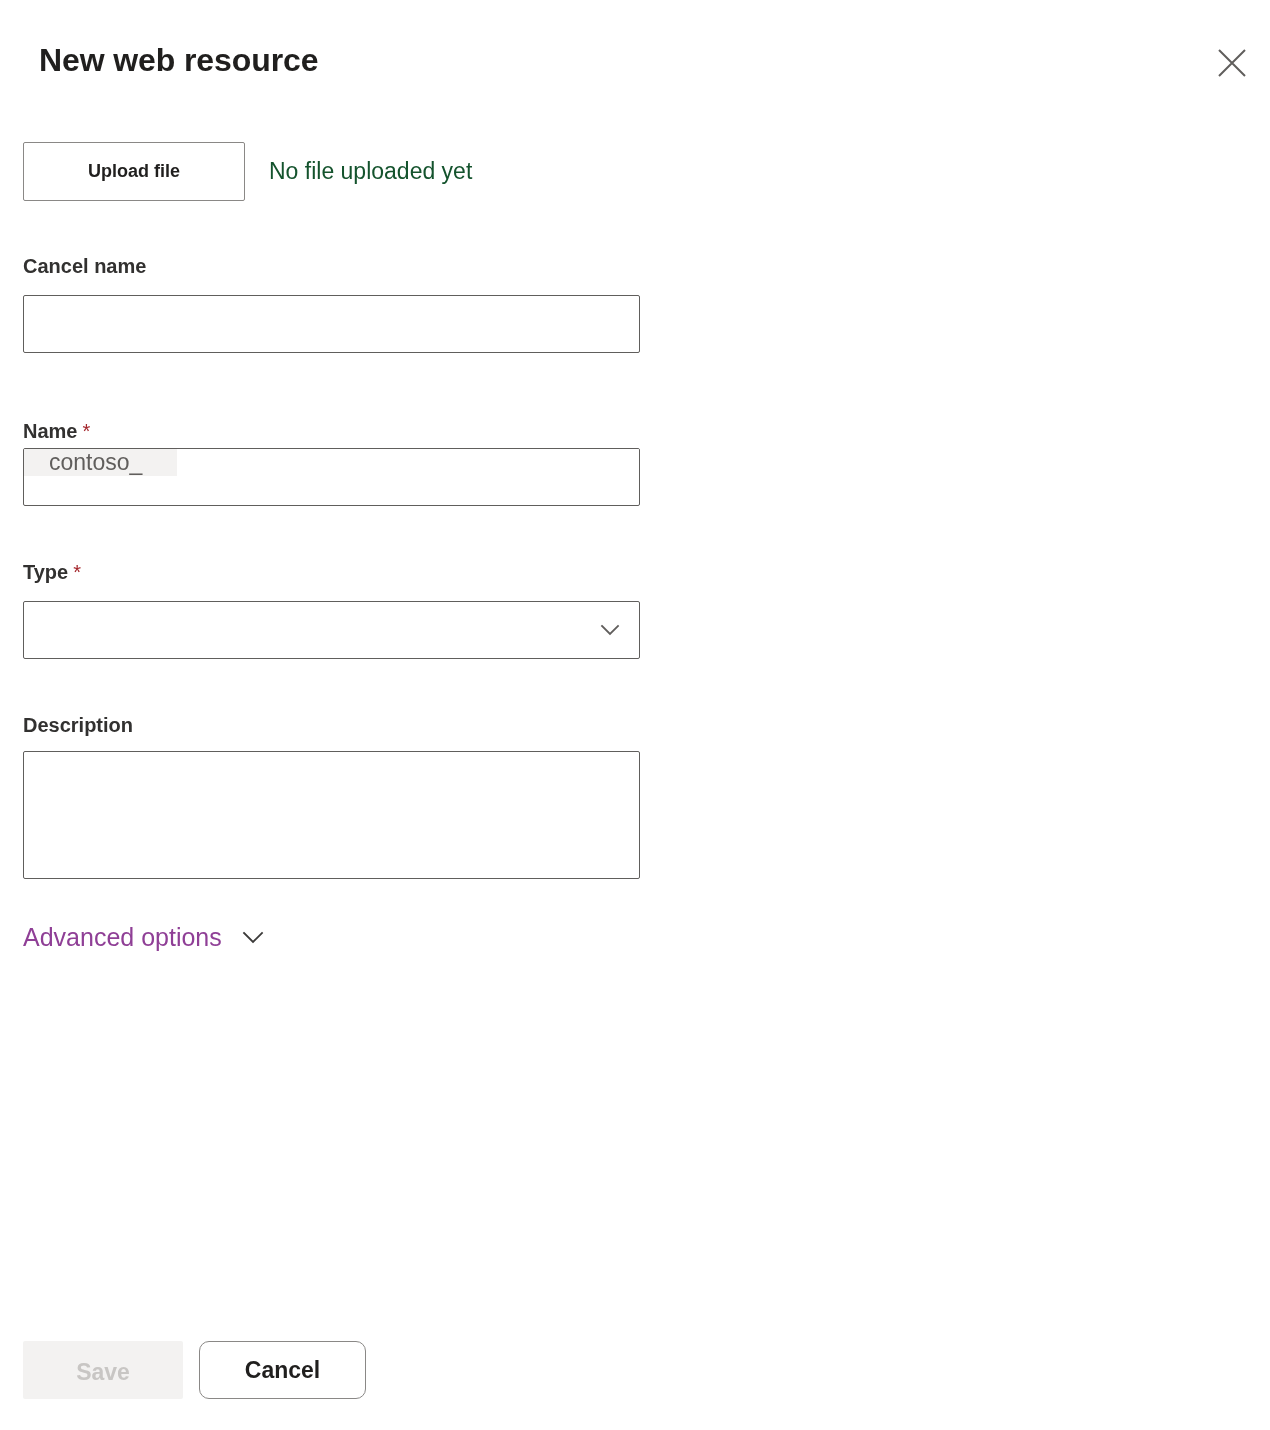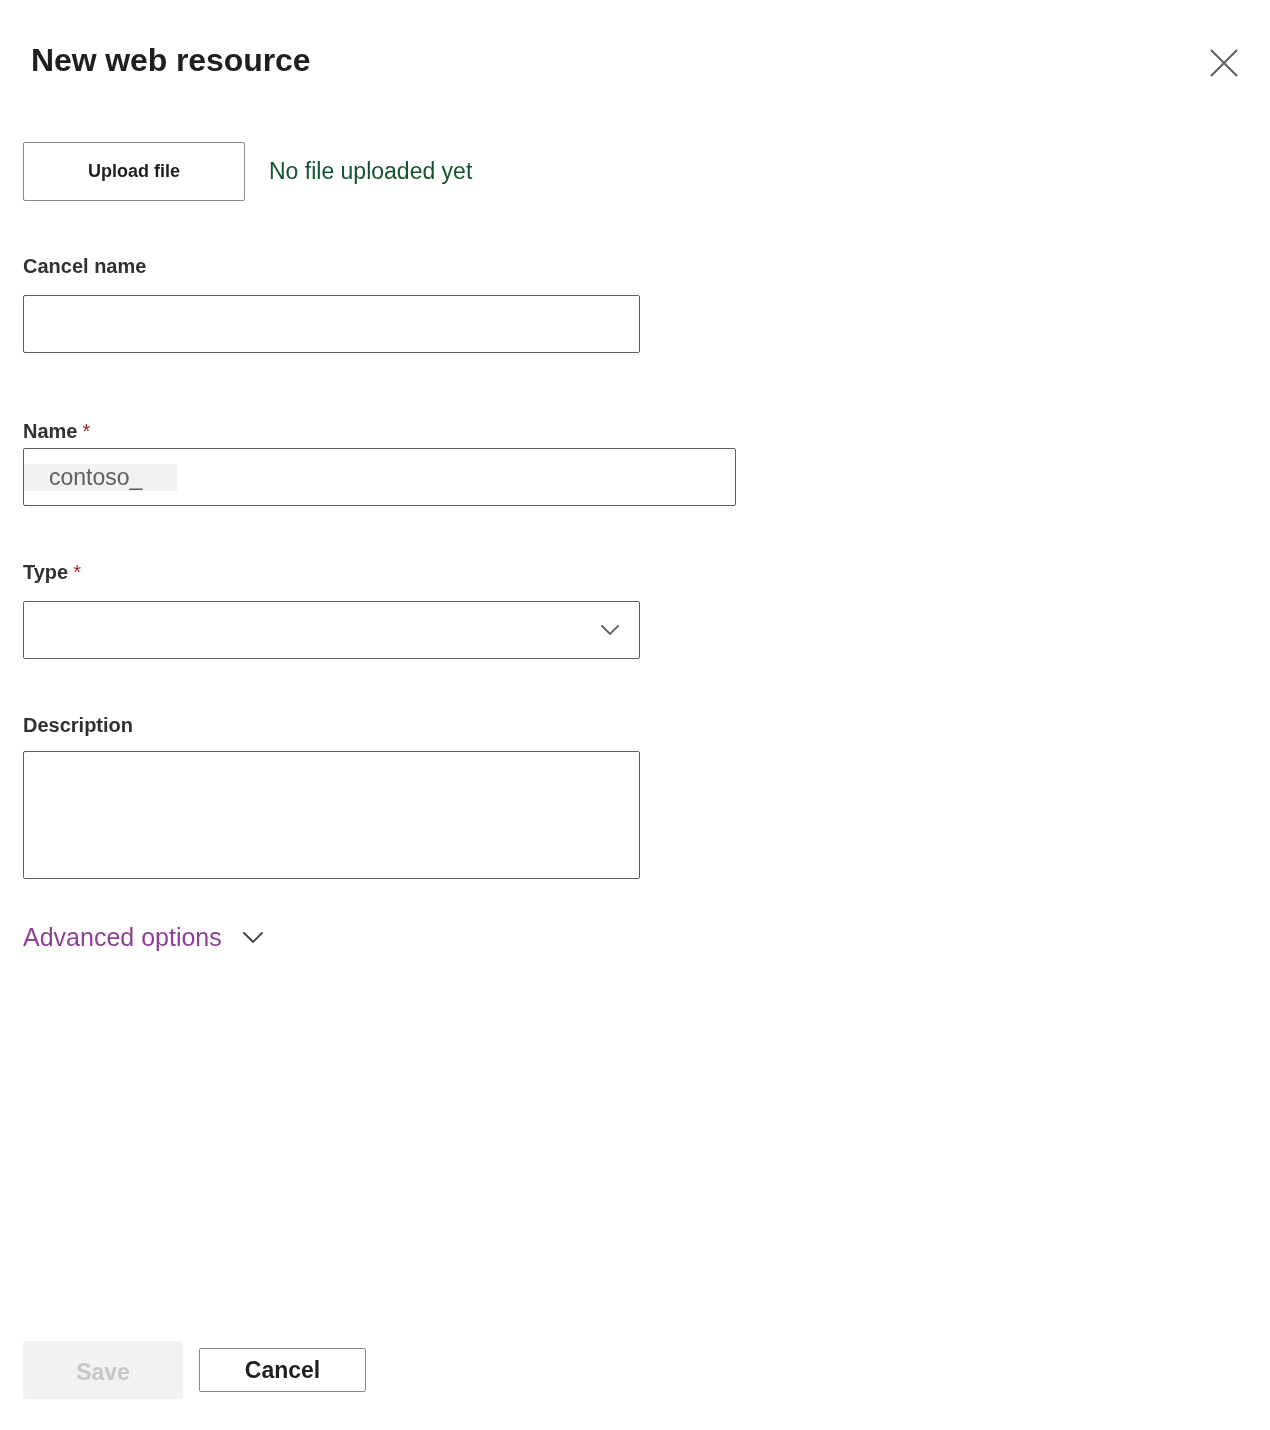--- a/index.html
+++ b/index.html
@@ -18,21 +18,21 @@
 
   .panel {
     position: absolute;
     inset: 0;
     background: #ffffff;
   }
 
   
   .header {
     position: absolute;
-    left: 8px;
+    left: 16px;
     top: 0;
     width: 1232px;
     height: 120px;
     text-decoration: underline;
   }
   .page-title {
     position: absolute;
     left: 23px;
     top: 38px;
     font-size: 32px;
@@ -119,28 +119,28 @@
     color: #201f1e;
     padding: 0 12px;
     outline: none;
   }
 
   
   .prefix-wrap {
     position: absolute;
     left: 23px;
     top: 448px;
-    width: 713px;
+    width: 617px;
     height: 58px;
     box-sizing: border-box;
     border: 1px solid #605e5c;
     border-radius: 2px;
     background: #ffffff;
     display: flex;
-    align-items: center;
+    align-items: flex-start;
     overflow: hidden;
     gap: 12px;
   }
   .prefix-box {
     width: 153px;
     background: #f3f2f1;
     display: flex;
     align-items: center;
     padding-left: 25px;
     box-sizing: border-box;
@@ -243,25 +243,25 @@
     font-family: "Liberation Sans", sans-serif;
     font-size: 23px;
     font-weight: 600;
     color: #c8c6c4;
     cursor: default;
     padding: 18px;
   }
   .btn-cancel {
     margin-left: 16px;
     width: 167px;
-    height: 44px;
+    height: 58px;
     box-sizing: border-box;
     background: #ffffff;
     border: 1px solid #8a8886;
-    border-radius: 2px;
+    border-radius: 10px;
     font-family: "Liberation Sans", sans-serif;
     font-size: 23px;
     font-weight: 600;
     color: #201f1e;
     cursor: pointer;
     padding: 0;
   }
 </style>
 </head>
 <body>

